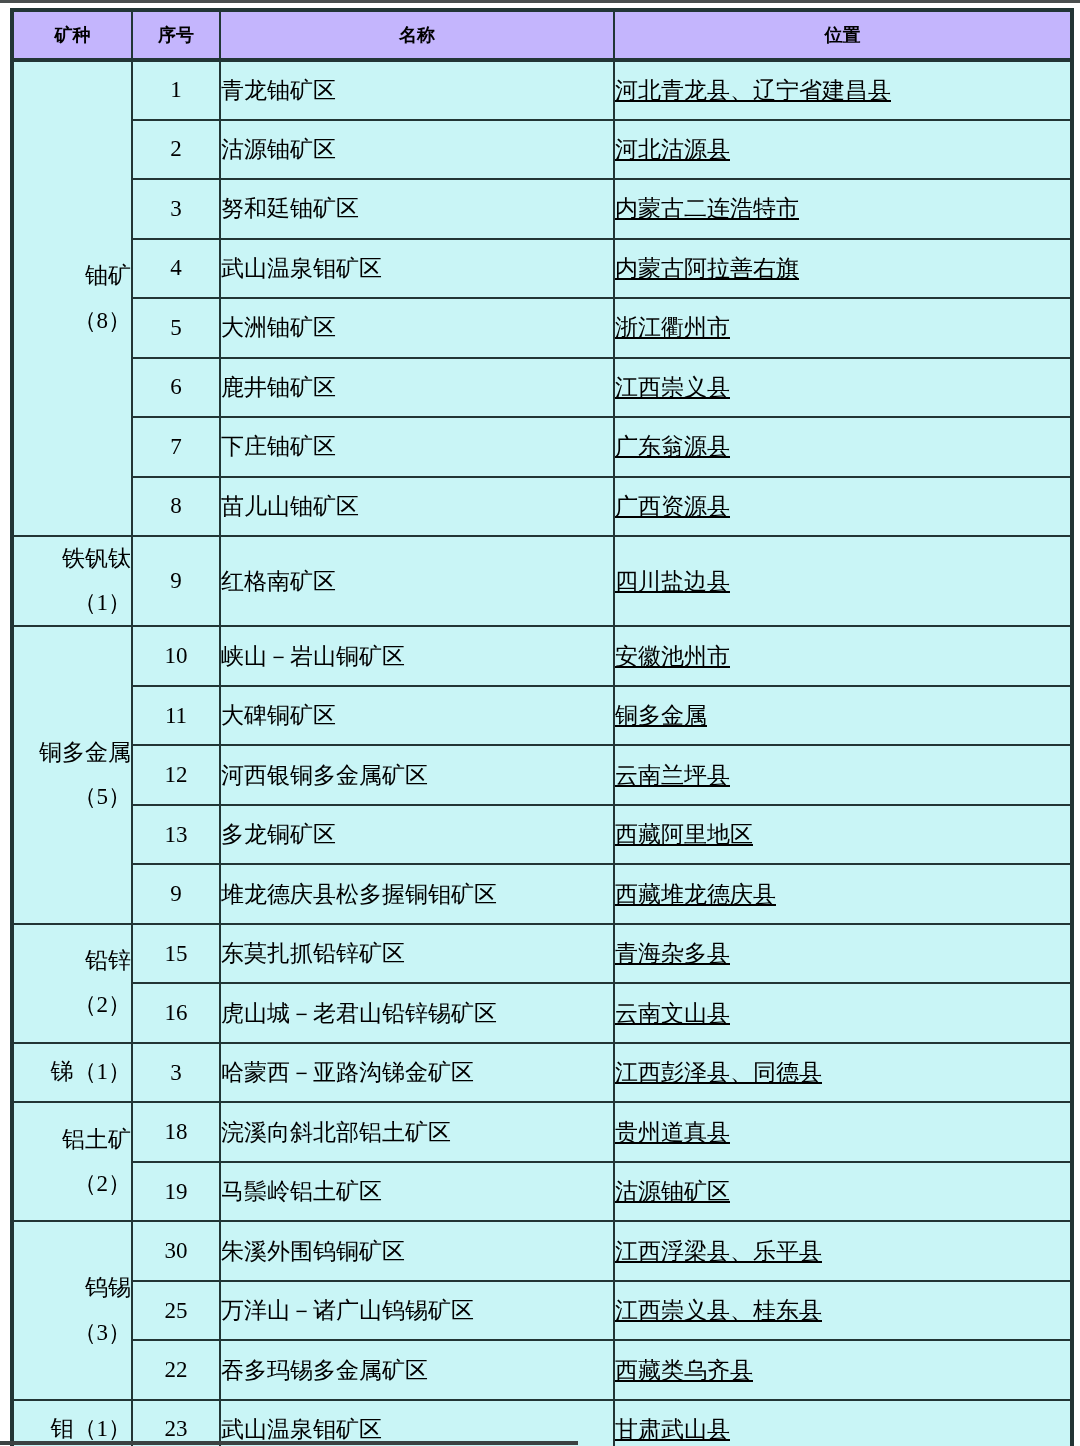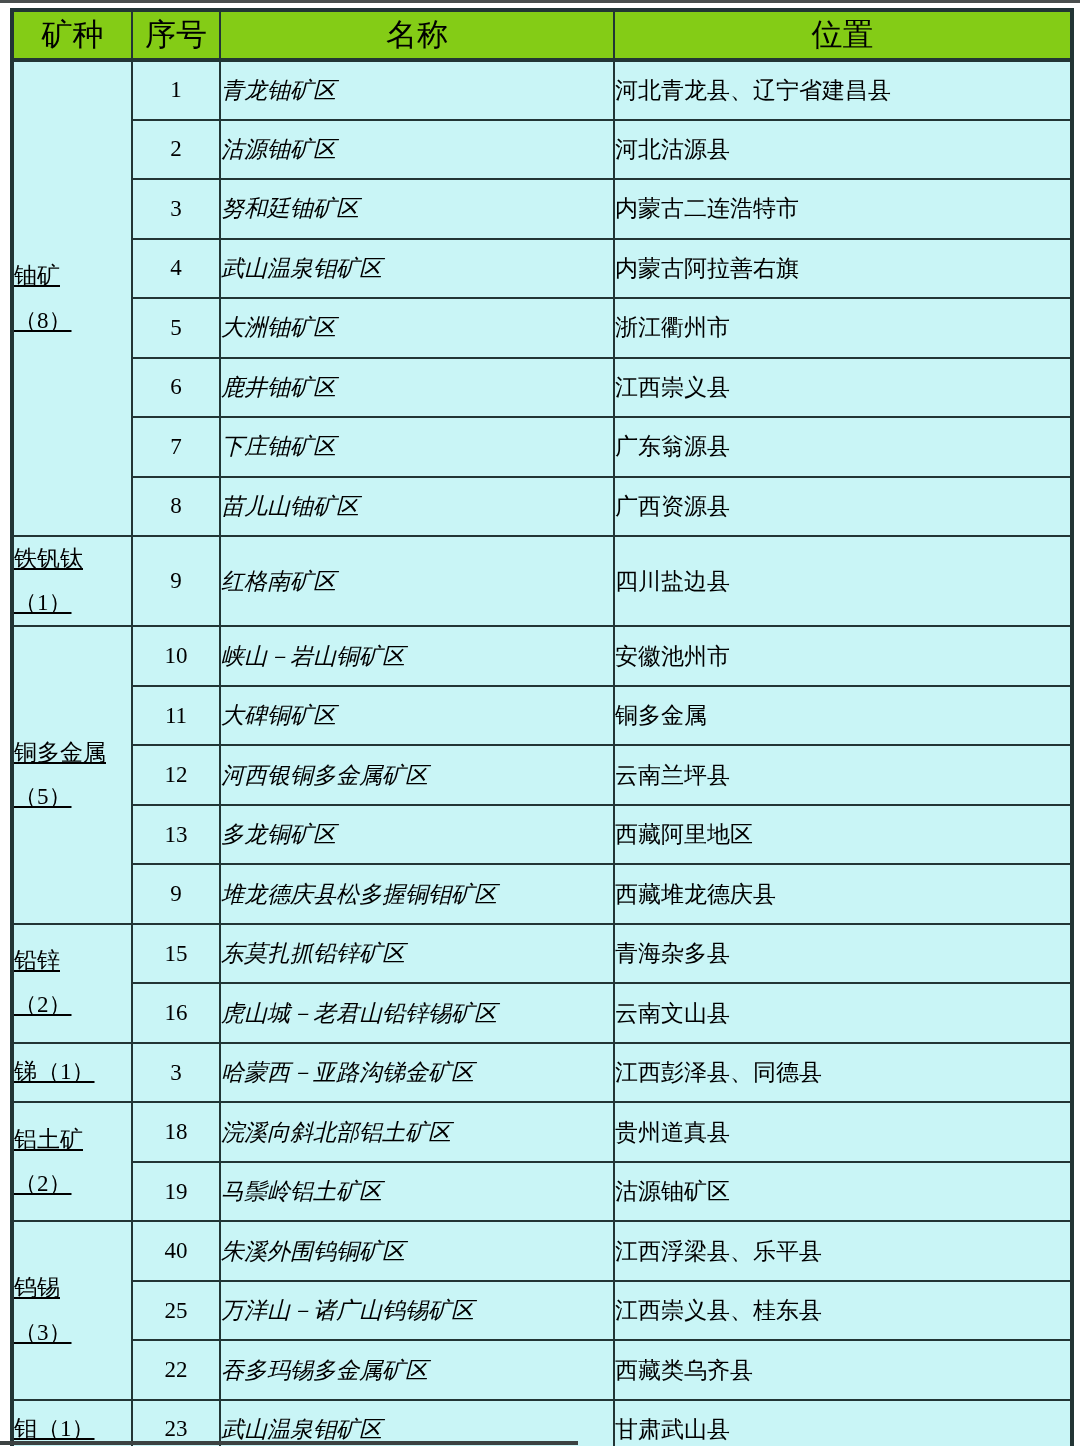--- a/index.html
+++ b/index.html
@@ -29,55 +29,54 @@
     position: absolute;
     left: 10px;
     top: 8px;
     width: 1060px;
     border-collapse: collapse;
     table-layout: fixed;
     background: #c9f5f6;
     border: 4px solid #223535;
   }
   table.mineral-table th {
-    background: #84cc16;
+    background: #c4b5fd;
     height: 46px;
     font-family: "Liberation Sans", "DejaVu Sans", sans-serif;
-    font-weight: 400;
-    font-size: 31px;
+    font-weight: 700;
+    font-size: 18px;
     color: #000000;
     text-align: center;
     vertical-align: middle;
     border: 2px solid #223535;
     border-bottom: 4px solid #223535;
     padding: 0;
   }
   table.mineral-table td {
     border: 2px solid #223535;
     font-size: 23px;
     color: #000000;
     vertical-align: middle;
     padding: 0;
     overflow: hidden;
   }
   table.mineral-table tr.data-row {
     height: 59.5px;
   }
   td.c1 {
-    text-align: left;
+    text-align: right;
     line-height: 1.92;
     font-size: 24px;
-    text-decoration: underline;
   }
   td.c2 {
     text-align: center;
     font-size: 25px;
   }
-  td.c3 { padding-left: 21px; font-style: italic; }
-  td.c4 { padding-left: 21px; }
+  td.c3 { padding-left: 21px; }
+  td.c4 { padding-left: 21px; text-decoration: underline; }
 </style>
 </head>
 <body>
 
 <div class="crop-edge-top"></div>
 
 <table class="mineral-table">
   <colgroup>
     <col style="width:120px">
     <col style="width:88px">
@@ -209,21 +208,21 @@
       <tr class="data-row">
         <td class="c2">19</td>
         <td class="c3">马鬃岭铝土矿区</td>
         <td class="c4">沽源铀矿区</td>
       </tr>
       <tr class="data-row">
         <td class="c1" rowspan="3">
           <div>钨锡</div>
           <div>（3）</div>
         </td>
-        <td class="c2">40</td>
+        <td class="c2">30</td>
         <td class="c3">朱溪外围钨铜矿区</td>
         <td class="c4">江西浮梁县、乐平县</td>
       </tr>
       <tr class="data-row">
         <td class="c2">25</td>
         <td class="c3">万洋山－诸广山钨锡矿区</td>
         <td class="c4">江西崇义县、桂东县</td>
       </tr>
       <tr class="data-row">
         <td class="c2">22</td>

